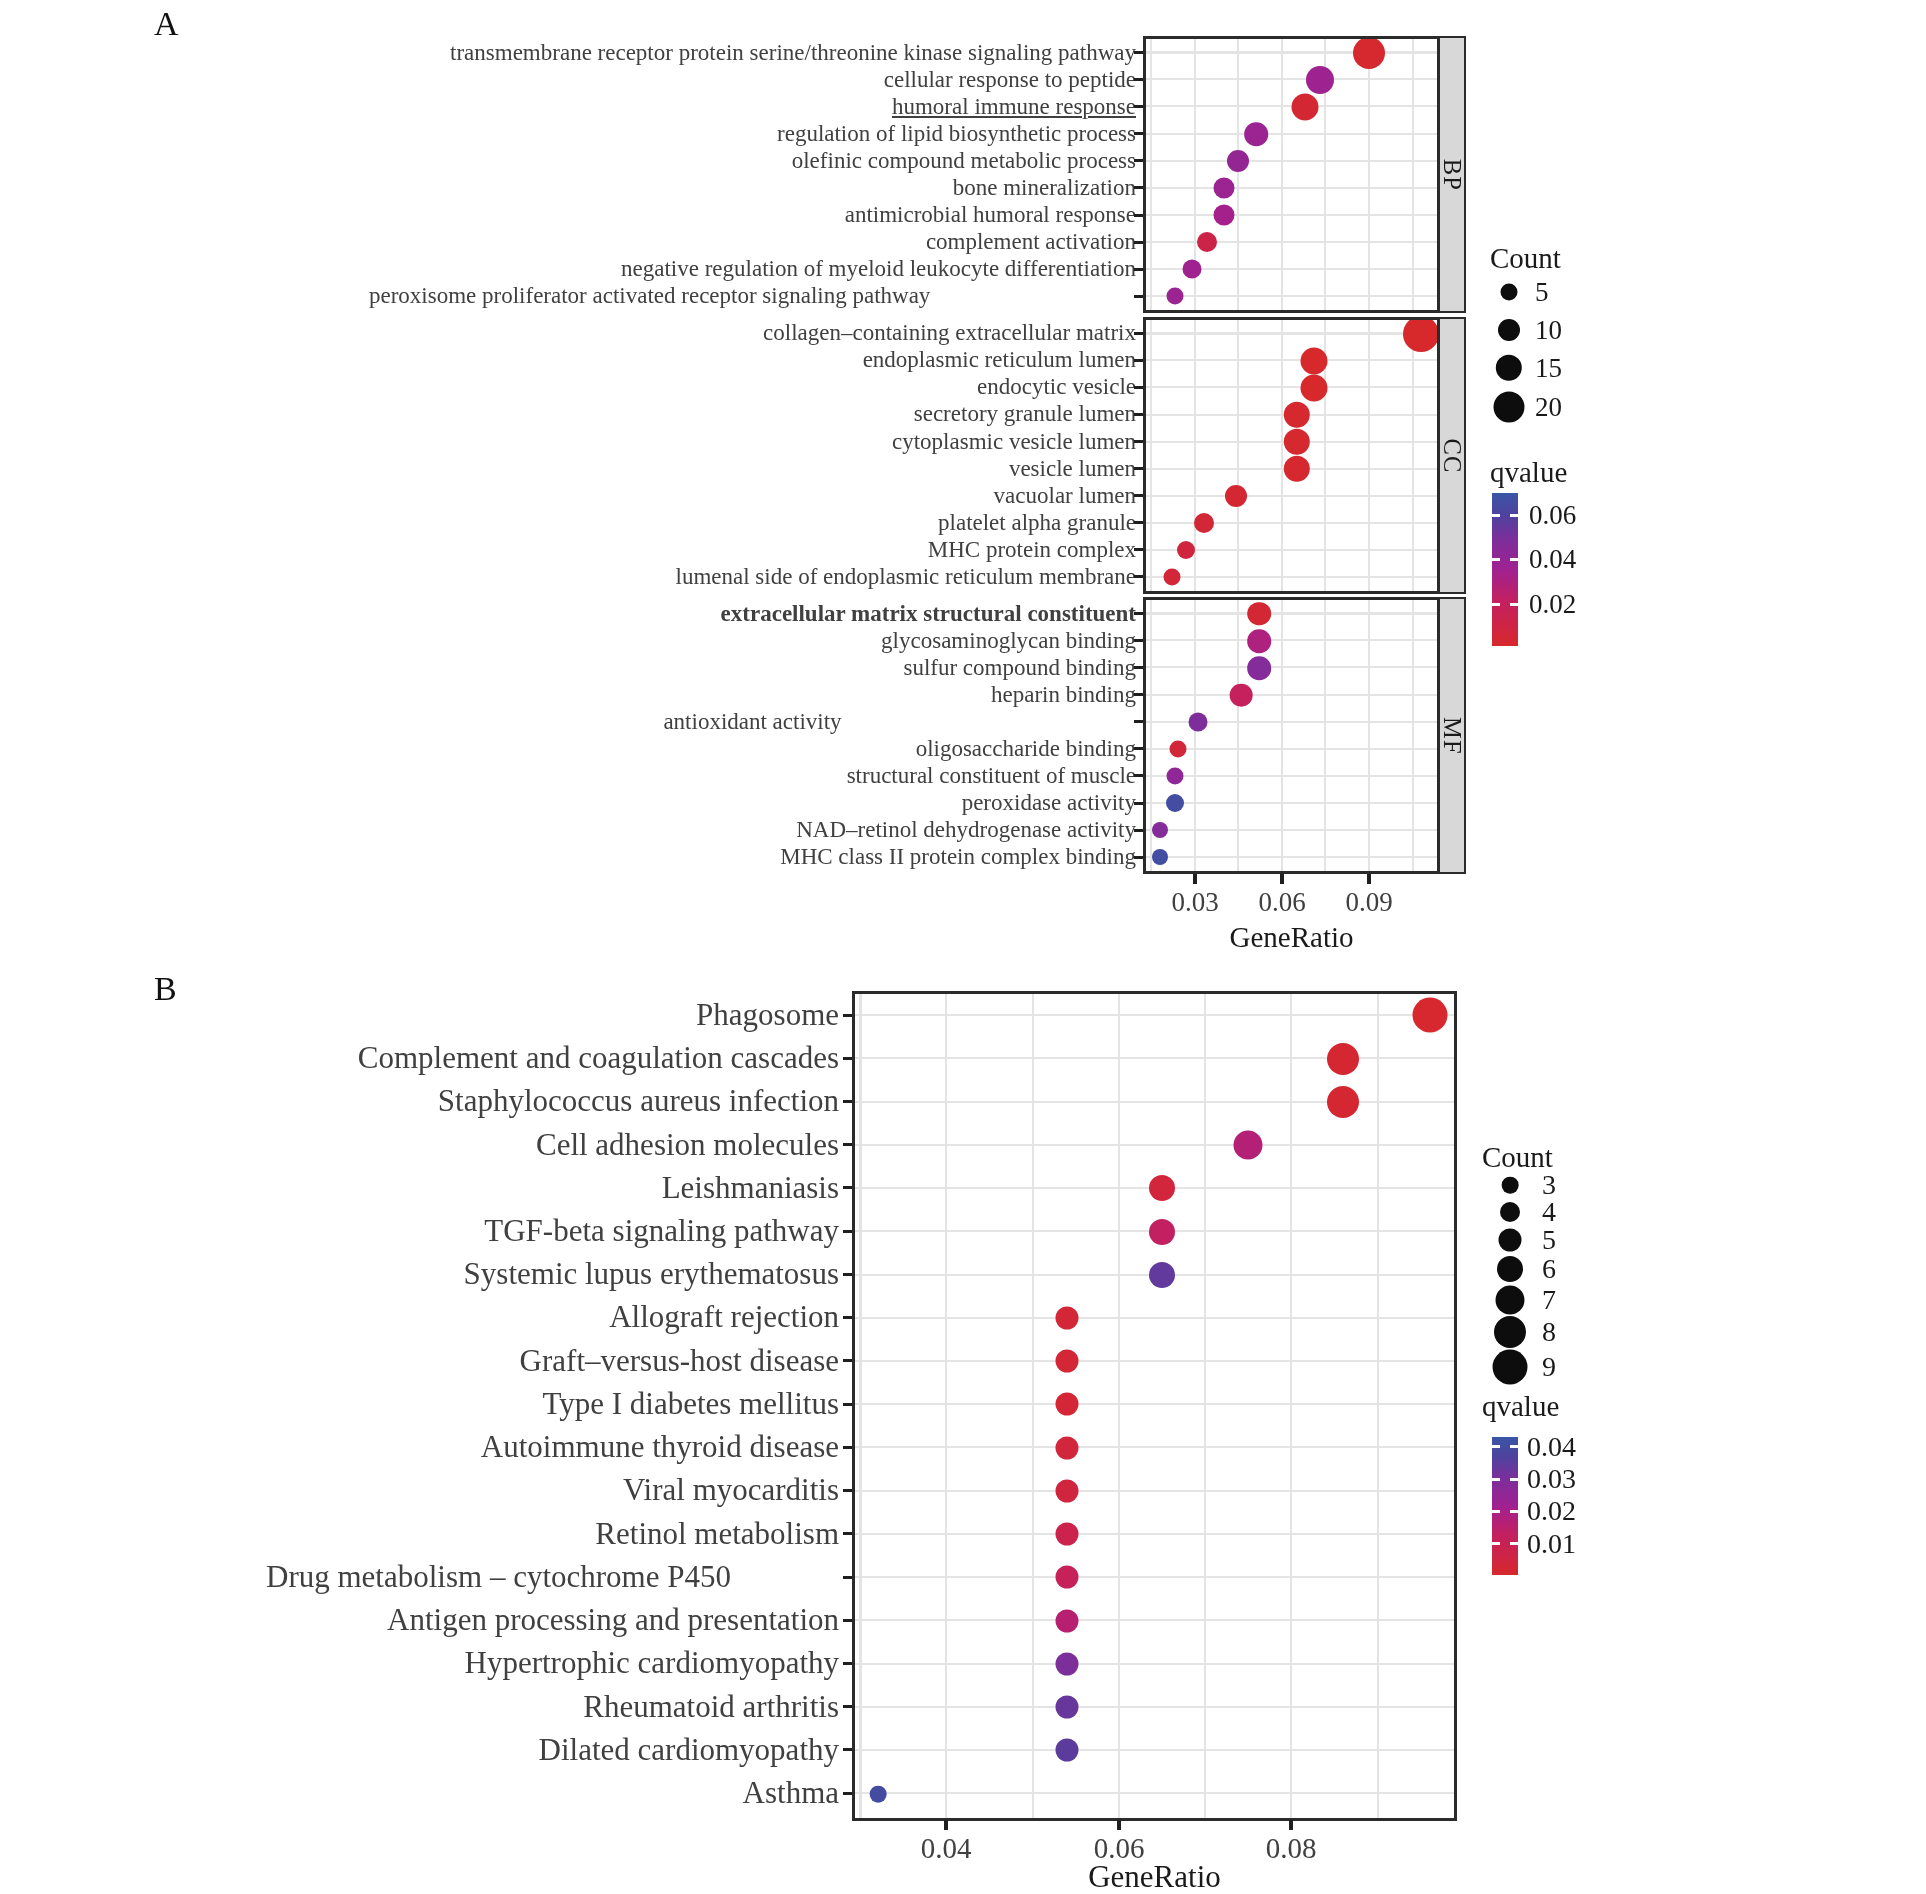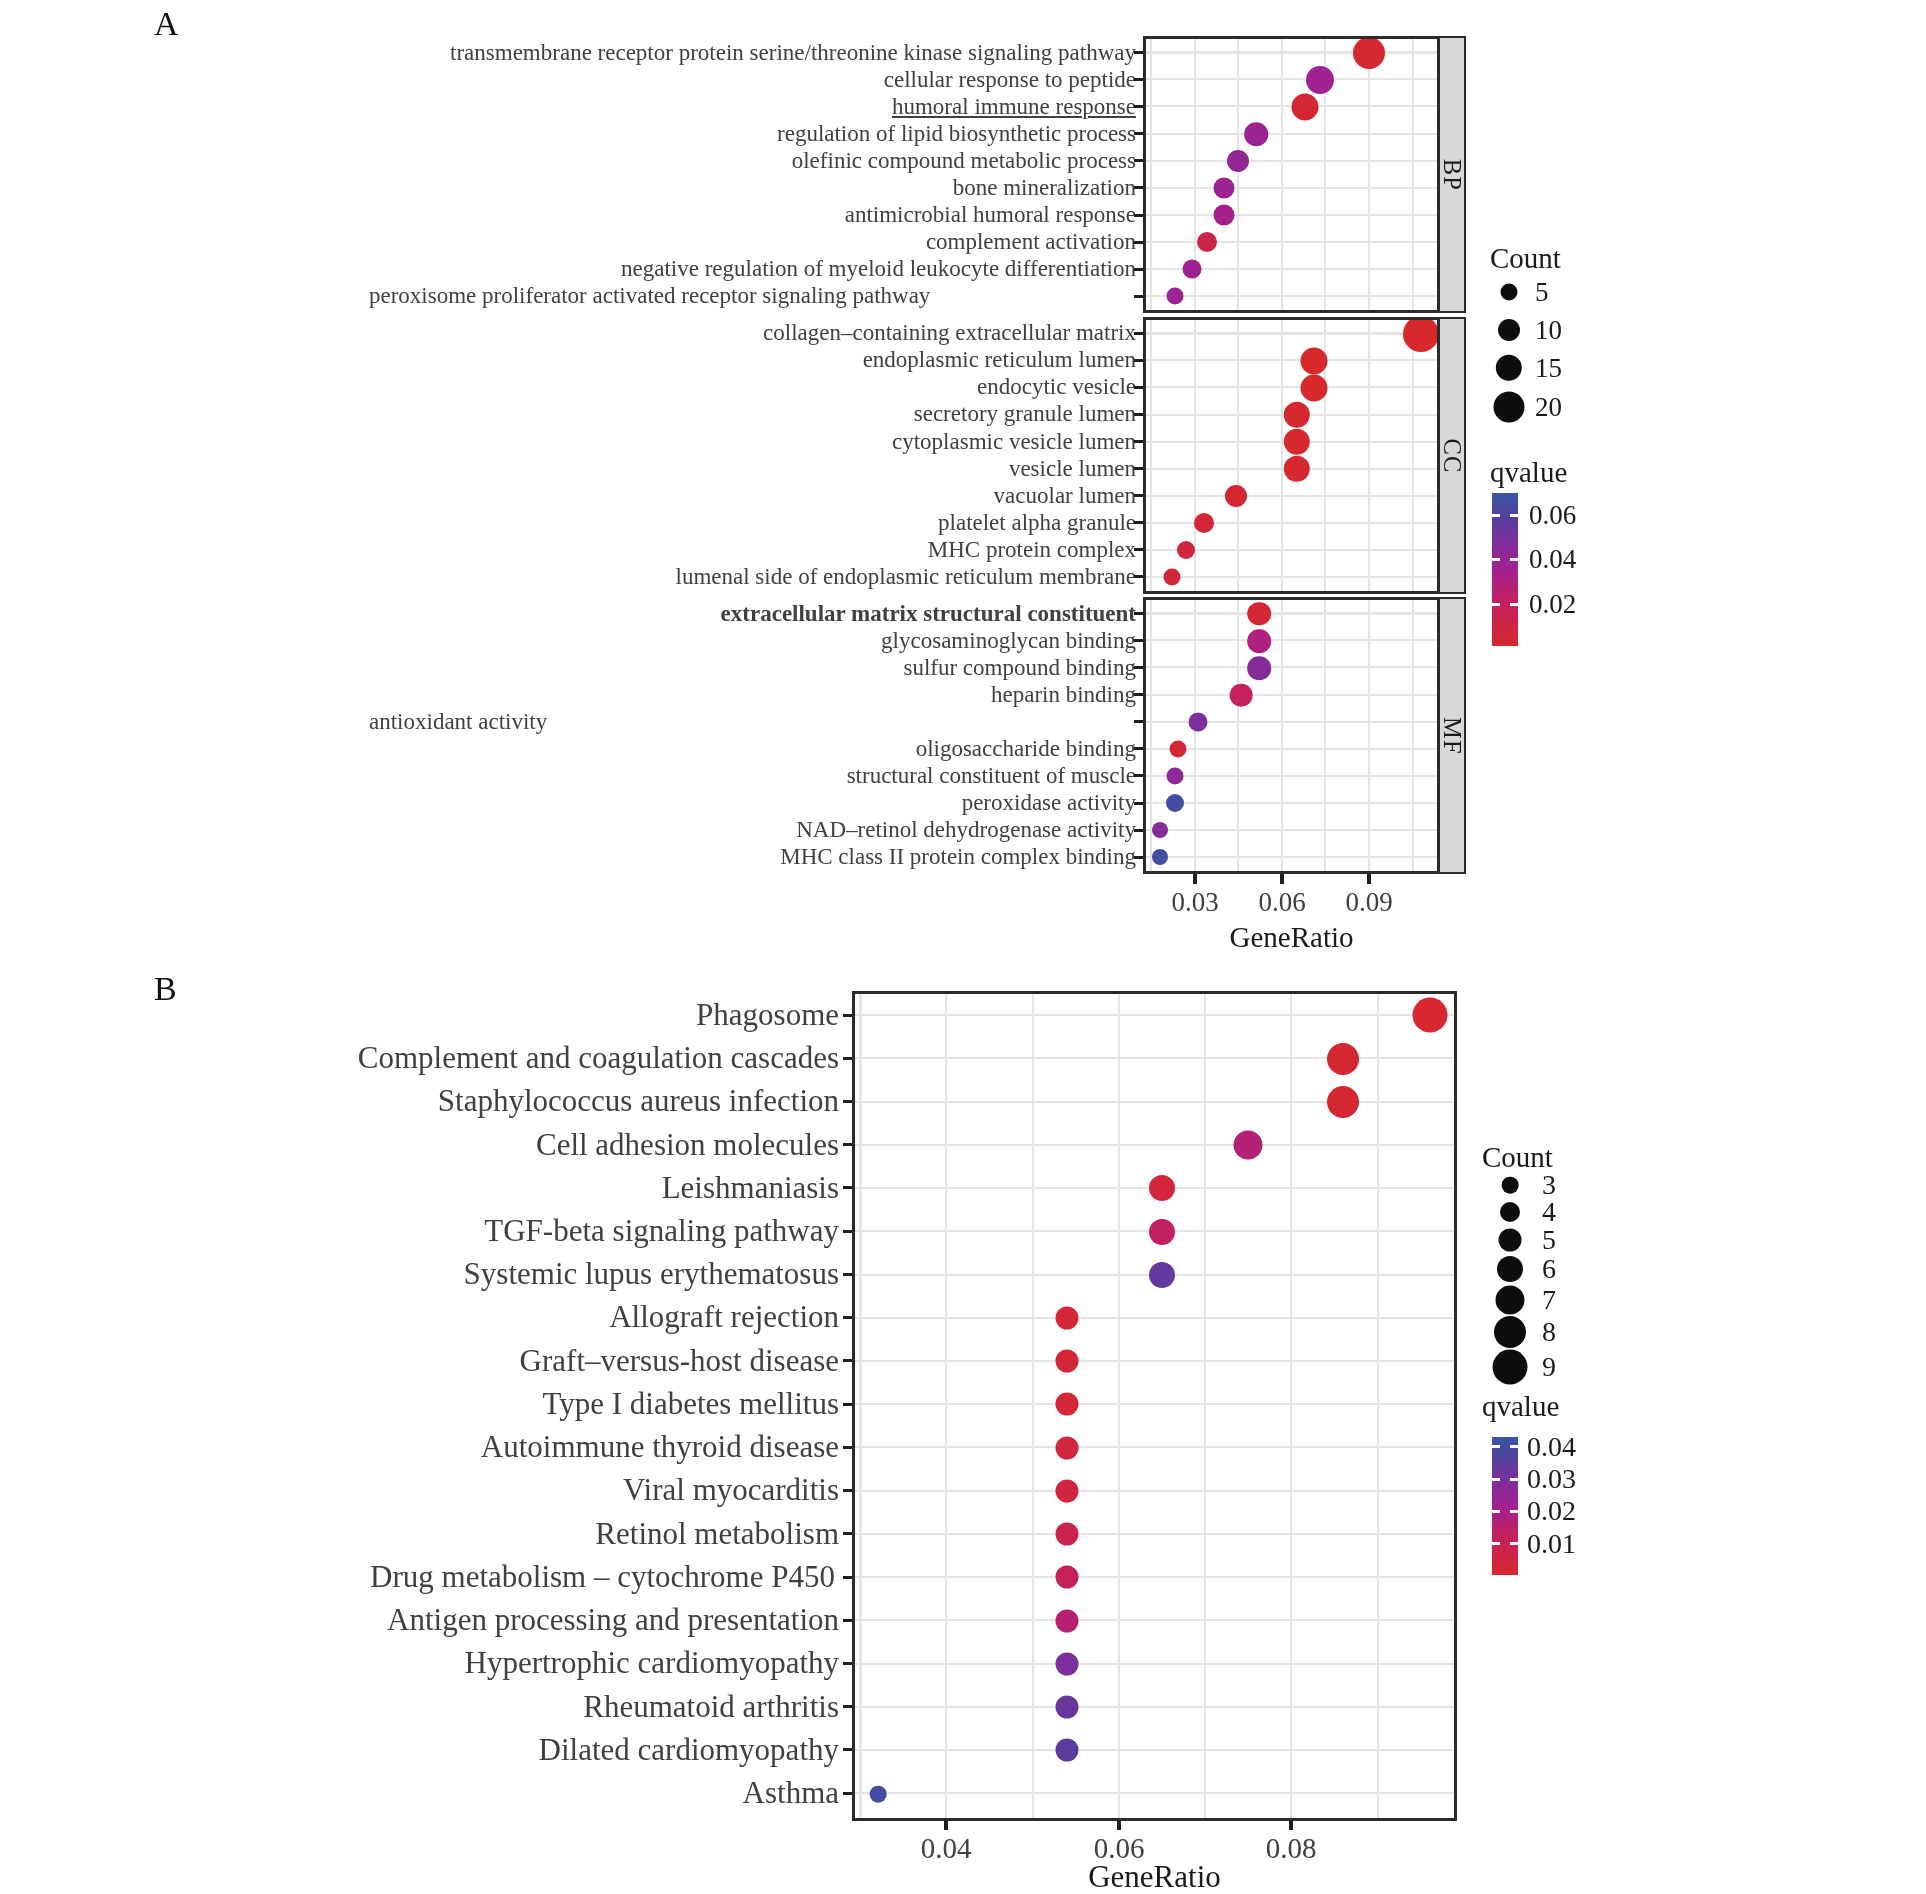--- a/index.html
+++ b/index.html
@@ -171,21 +171,21 @@
         <span>MF</span>
       </div>
       <div class="lbl term-a" style="left: 369px; top: 598px; width: 767px; height: 32px; line-height: 32px; text-align: right; font-weight: bold;">extracellular matrix structural constituent</div>
       <div class="tickmark" style="left: 1134px; top: 612px; width: 9.2px; height: 3.1px;"></div>
       <div class="lbl term-a" style="left: 369px; top: 625px; width: 767px; height: 32px; line-height: 32px; text-align: right;">glycosaminoglycan binding</div>
       <div class="tickmark" style="left: 1134px; top: 639px; width: 9.2px; height: 3.1px;"></div>
       <div class="lbl term-a" style="left: 369px; top: 652px; width: 767px; height: 32px; line-height: 32px; text-align: right;">sulfur compound binding</div>
       <div class="tickmark" style="left: 1134px; top: 666px; width: 9.2px; height: 3.1px;"></div>
       <div class="lbl term-a" style="left: 369px; top: 679px; width: 767px; height: 32px; line-height: 32px; text-align: right;">heparin binding</div>
       <div class="tickmark" style="left: 1134px; top: 693px; width: 9.2px; height: 3.1px;"></div>
-      <div class="lbl term-a" style="left: 369px; top: 706px; width: 767px; height: 32px; line-height: 32px; text-align: left;">antioxidant activity</div>
+      <div class="lbl term-a" style="left: 369px; top: 706px; width: 767px; height: 32px; line-height: 32px; text-align: center;">antioxidant activity</div>
       <div class="tickmark" style="left: 1134px; top: 720px; width: 9.2px; height: 3.1px;"></div>
       <div class="lbl term-a" style="left: 369px; top: 733px; width: 767px; height: 32px; line-height: 32px; text-align: right;">oligosaccharide binding</div>
       <div class="tickmark" style="left: 1134px; top: 747px; width: 9.2px; height: 3.1px;"></div>
       <div class="lbl term-a" style="left: 369px; top: 760px; width: 767px; height: 32px; line-height: 32px; text-align: right;">structural constituent of muscle</div>
       <div class="tickmark" style="left: 1134px; top: 774px; width: 9.2px; height: 3.1px;"></div>
       <div class="lbl term-a" style="left: 369px; top: 787px; width: 767px; height: 32px; line-height: 32px; text-align: right;">peroxidase activity</div>
       <div class="tickmark" style="left: 1134px; top: 802px; width: 9.2px; height: 3.1px;"></div>
       <div class="lbl term-a" style="left: 369px; top: 814px; width: 767px; height: 32px; line-height: 32px; text-align: right;">NAD–retinol dehydrogenase activity</div>
       <div class="tickmark" style="left: 1134px; top: 829px; width: 9.2px; height: 3.1px;"></div>
       <div class="lbl term-a" style="left: 369px; top: 841px; width: 767px; height: 32px; line-height: 32px; text-align: right;">MHC class II protein complex binding</div>
@@ -293,21 +293,21 @@
       <div class="lbl term-b" style="left: 146px; top: 1341px; width: 693px; height: 40px; line-height: 40px; text-align: right;">Graft–versus-host disease</div>
       <div class="tickmark" style="left: 843px; top: 1359px; width: 9.2px; height: 3.1px;"></div>
       <div class="lbl term-b" style="left: 146px; top: 1384px; width: 693px; height: 40px; line-height: 40px; text-align: right;">Type I diabetes mellitus</div>
       <div class="tickmark" style="left: 843px; top: 1403px; width: 9.2px; height: 3.1px;"></div>
       <div class="lbl term-b" style="left: 146px; top: 1427px; width: 693px; height: 40px; line-height: 40px; text-align: right;">Autoimmune thyroid disease</div>
       <div class="tickmark" style="left: 843px; top: 1446px; width: 9.2px; height: 3.1px;"></div>
       <div class="lbl term-b" style="left: 146px; top: 1470px; width: 693px; height: 40px; line-height: 40px; text-align: right;">Viral myocarditis</div>
       <div class="tickmark" style="left: 843px; top: 1489px; width: 9.2px; height: 3.1px;"></div>
       <div class="lbl term-b" style="left: 146px; top: 1514px; width: 693px; height: 40px; line-height: 40px; text-align: right;">Retinol metabolism</div>
       <div class="tickmark" style="left: 843px; top: 1532px; width: 9.2px; height: 3.1px;"></div>
-      <div class="lbl term-b" style="left: 142px; top: 1557px; width: 693px; height: 40px; line-height: 40px; text-align: right;">Drug metabolism – cytochrome P450</div>
+      <div class="lbl term-b" style="left: 152px; top: 1557px; width: 693px; height: 40px; line-height: 40px; text-align: center;">Drug metabolism – cytochrome P450</div>
       <div class="tickmark" style="left: 843px; top: 1576px; width: 9.2px; height: 3.1px;"></div>
       <div class="lbl term-b" style="left: 146px; top: 1600px; width: 693px; height: 40px; line-height: 40px; text-align: right;">Antigen processing and presentation</div>
       <div class="tickmark" style="left: 843px; top: 1619px; width: 9.2px; height: 3.1px;"></div>
       <div class="lbl term-b" style="left: 146px; top: 1643px; width: 693px; height: 40px; line-height: 40px; text-align: right;">Hypertrophic cardiomyopathy</div>
       <div class="tickmark" style="left: 843px; top: 1662px; width: 9.2px; height: 3.1px;"></div>
       <div class="lbl term-b" style="left: 146px; top: 1687px; width: 693px; height: 40px; line-height: 40px; text-align: right;">Rheumatoid arthritis</div>
       <div class="tickmark" style="left: 843px; top: 1705px; width: 9.2px; height: 3.1px;"></div>
       <div class="lbl term-b" style="left: 146px; top: 1730px; width: 693px; height: 40px; line-height: 40px; text-align: right;">Dilated cardiomyopathy</div>
       <div class="tickmark" style="left: 843px; top: 1748px; width: 9.2px; height: 3.1px;"></div>
       <div class="lbl term-b" style="left: 146px; top: 1773px; width: 693px; height: 40px; line-height: 40px; text-align: right;">Asthma</div>

